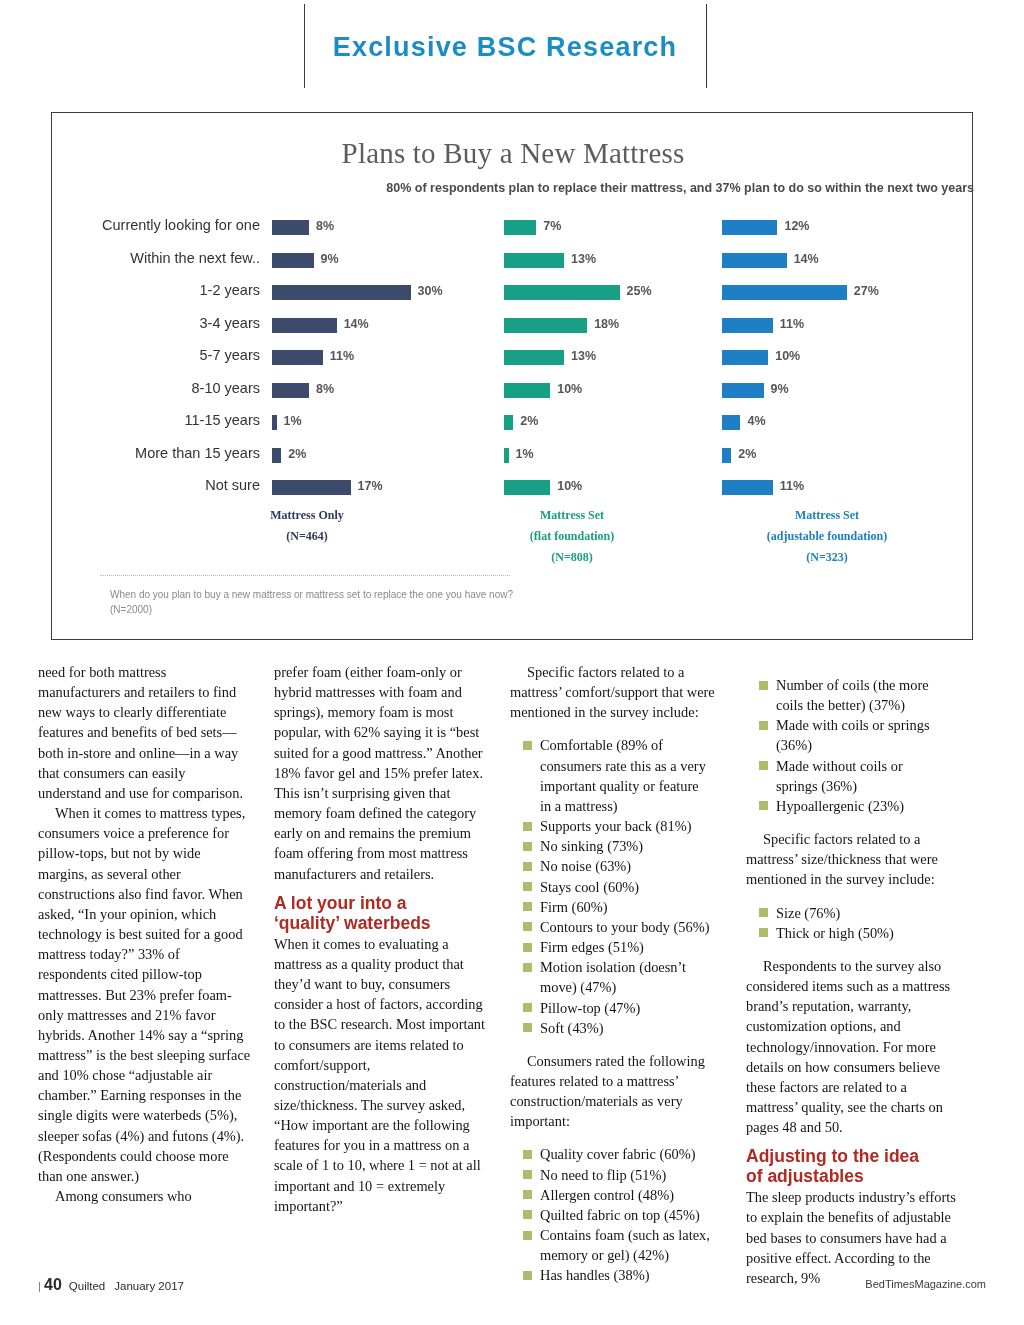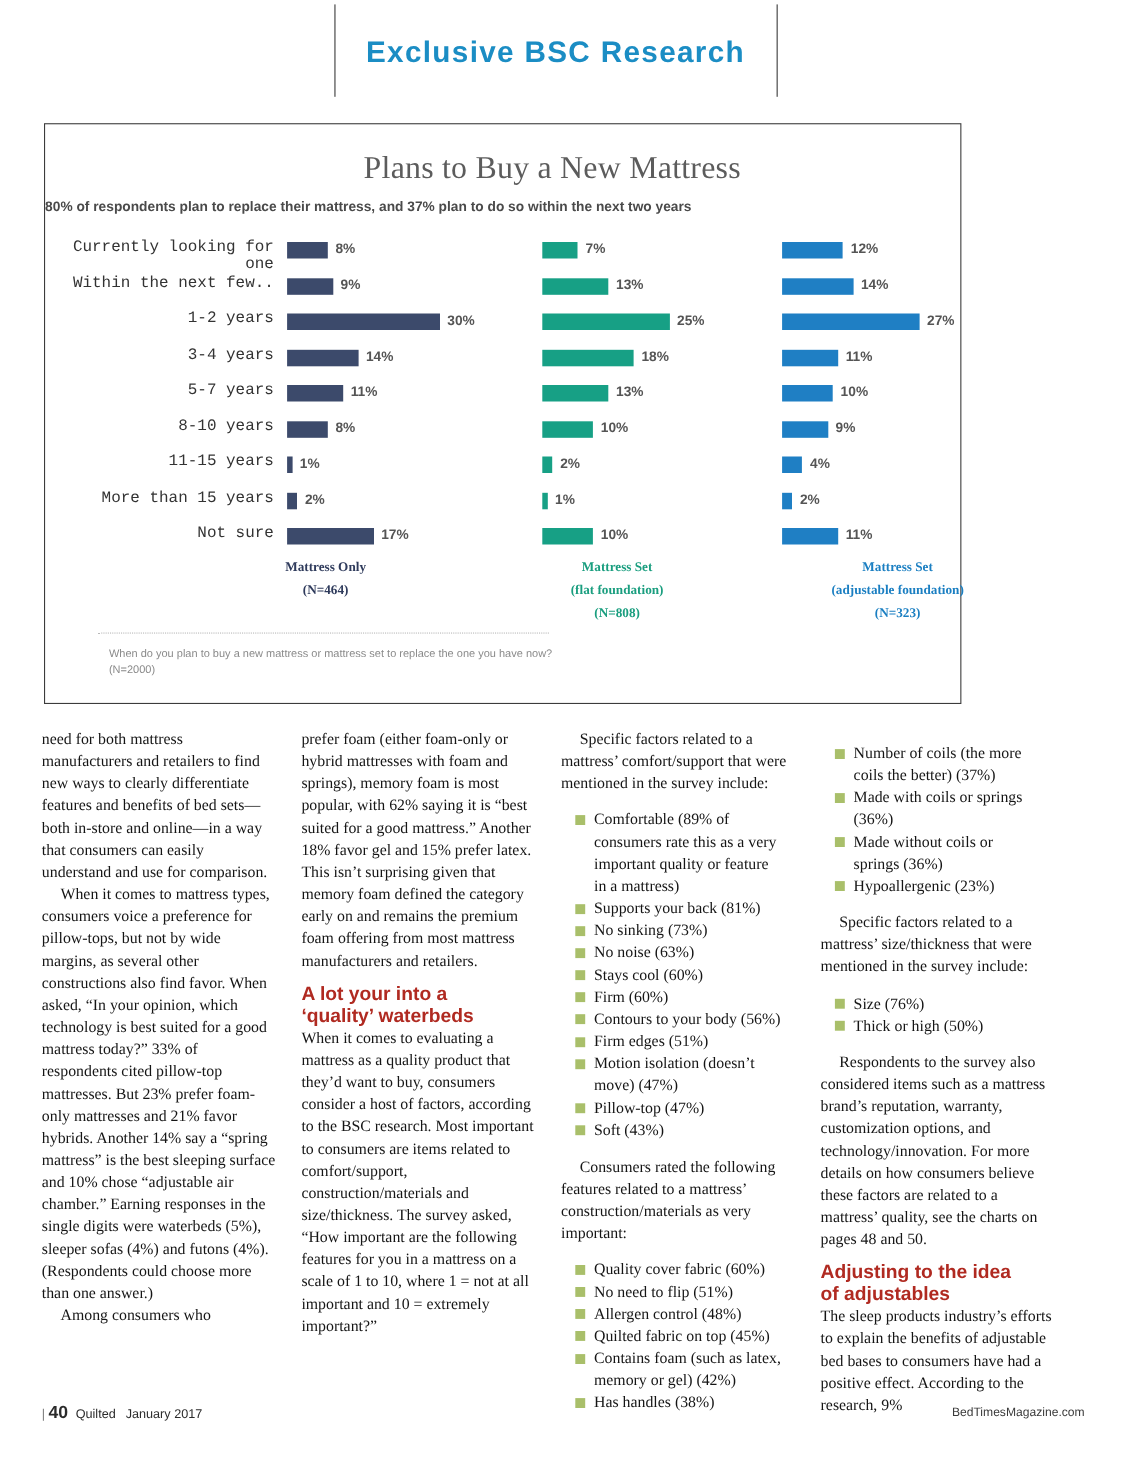--- a/index.html
+++ b/index.html
@@ -21,40 +21,40 @@
   .header-title{
     position:absolute;left:304px;top:32px;width:402px;
     text-align:center;
     font-family:"Liberation Sans",sans-serif;
     font-size:27px;font-weight:600;letter-spacing:1.2px;
     color:#1b8dc4;
   }
 
   
   .chart-panel{
-    position:absolute;left:40px;top:112px;width:834px;height:528px;
+    position:absolute;left:51px;top:112px;width:922px;height:528px;
     border:1.5px solid #3c3c3c;background:#ffffff;box-sizing:border-box;
   }
   .chart-title{
     position:absolute;left:0;top:24px;width:922px;text-align:center;
     font-family:"Liberation Serif",serif;
     font-size:29px;color:#5c5c5c;letter-spacing:.2px;
   }
   .chart-subtitle{
-    position:absolute;left:0;top:68px;width:922px;text-align:left;
+    position:absolute;left:0;top:68px;width:922px;text-align:right;
     font-family:"Liberation Sans",sans-serif;
     font-size:12.5px;font-weight:bold;color:#4a4a4a;
   }
 
   
   .chart-rows{position:absolute;left:0;top:100px;width:922px;}
   .chart-row{position:relative;height:32.5px;}
   .cat-label{
     position:absolute;left:0;top:4px;width:208px;text-align:right;
-    font-family:Liberation Mono, monospace;font-size:14.5px;color:#333;
+    font-family:Liberation Sans, sans-serif;font-size:14.5px;color:#333;
   }
   .series{position:absolute;top:7px;height:16px;}
   .series .bar{position:absolute;left:0;top:0;height:15px;}
   .series .val{
     position:absolute;top:-1px;white-space:nowrap;
     font-family:"Liberation Sans",sans-serif;font-size:12.5px;
     font-weight:600;color:#555;
   }
   .s0{left:220px;}
   .s1{left:452px;}

